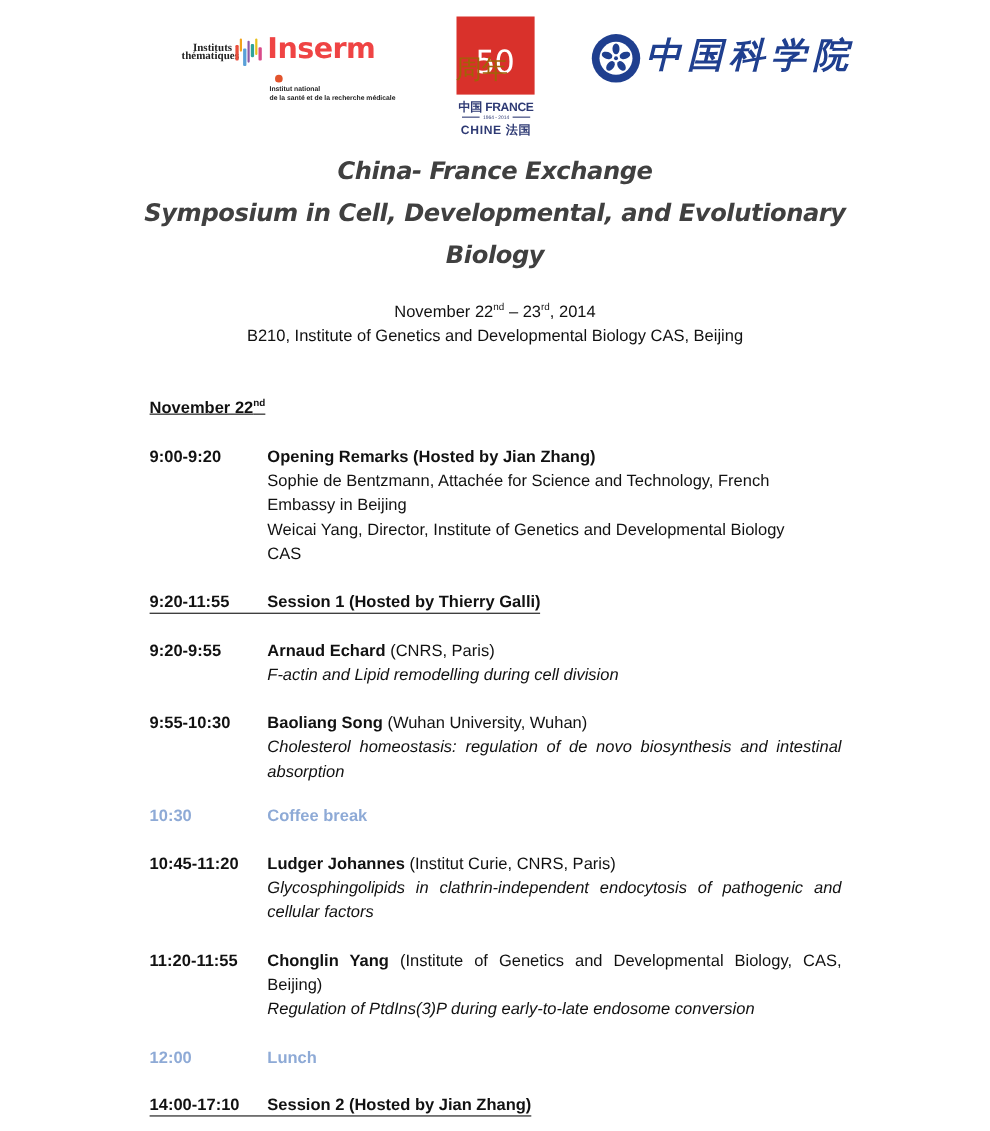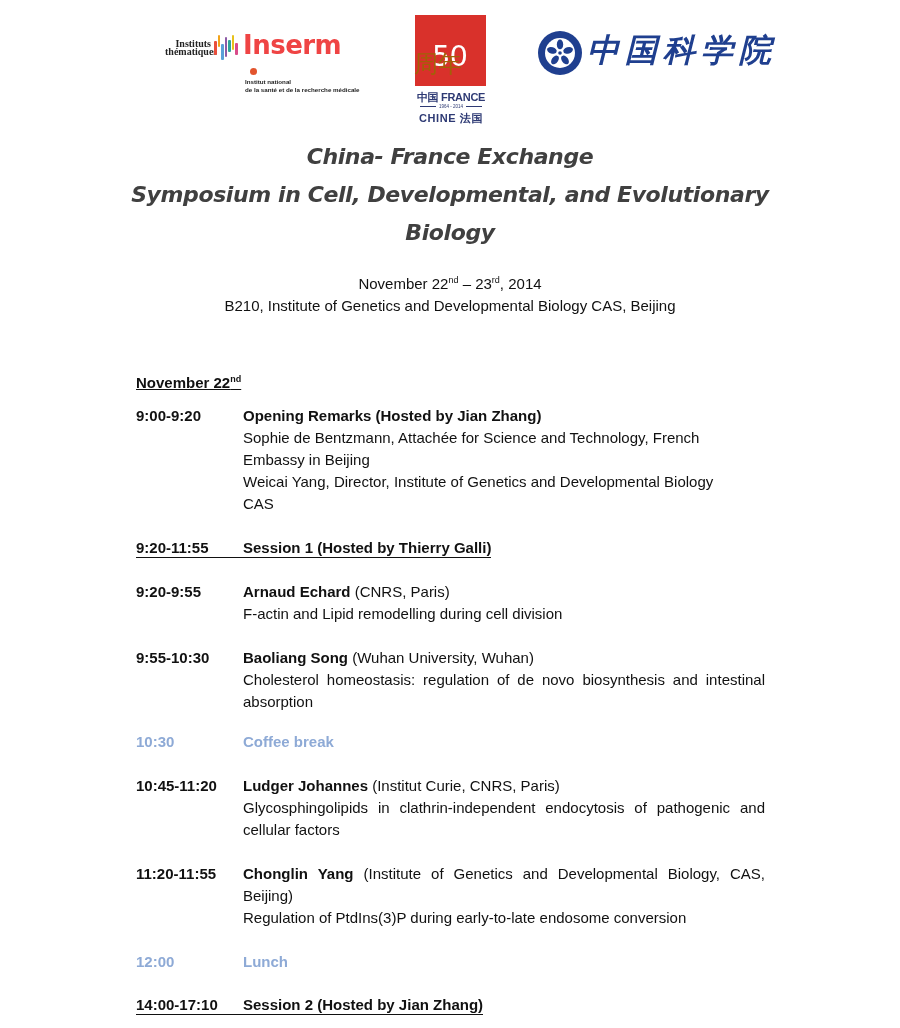--- a/index.html
+++ b/index.html
@@ -39,28 +39,28 @@
 
   
   .title { position: absolute; left: 0; top: 138px; width: 900px; text-align: center;
            font-family: "DejaVu Sans", sans-serif; font-weight: bold; font-style: italic; font-size: 22px;
            line-height: 38px; color: #404040; letter-spacing: -0.4px; }
   .title div { white-space: nowrap; }
   .dates { position: absolute; left: 0; top: 273px; width: 900px; text-align: center; font-size: 15px; line-height: 22px; }
   .dates sup { font-size: 9px; vertical-align: 6px; line-height: 0; }
 
   
-  .day { position: absolute; left: 136px; top: 362px; font-size: 15px; font-weight: bold; text-decoration: underline; white-space: nowrap; margin-top: 12px; }
+  .day { position: absolute; left: 136px; top: 362px; font-size: 15px; font-weight: bold; text-decoration: underline; white-space: nowrap; }
   .day sup { font-size: 9px; vertical-align: 6px; line-height: 0; }
 
   .item { position: absolute; left: 136px; width: 629px; font-size: 15px; line-height: 22px; }
   .item .time { position: absolute; left: 0; top: 0; width: 107px; font-weight: bold; white-space: nowrap; }
   .item .body { margin-left: 107px; }
   .item .speaker { font-weight: bold; }
-  .item .talk { text-align: justify; text-align-last: left; }
+  .item .talk { font-style: italic; text-align: justify; text-align-last: left; }
   .item.break { color: #8eaad6; }
   .item.break .time, .item.break .body { font-weight: bold; color: #8eaad6; }
   .session { position: absolute; left: 136px; font-size: 15px; font-weight: bold; white-space: nowrap;
              border-bottom: 1.5px solid #111; line-height: 19px; }
   .session .time { display: inline-block; width: 107px; }
 </style>
 </head>
 <body>
 
 <div class="logos">

